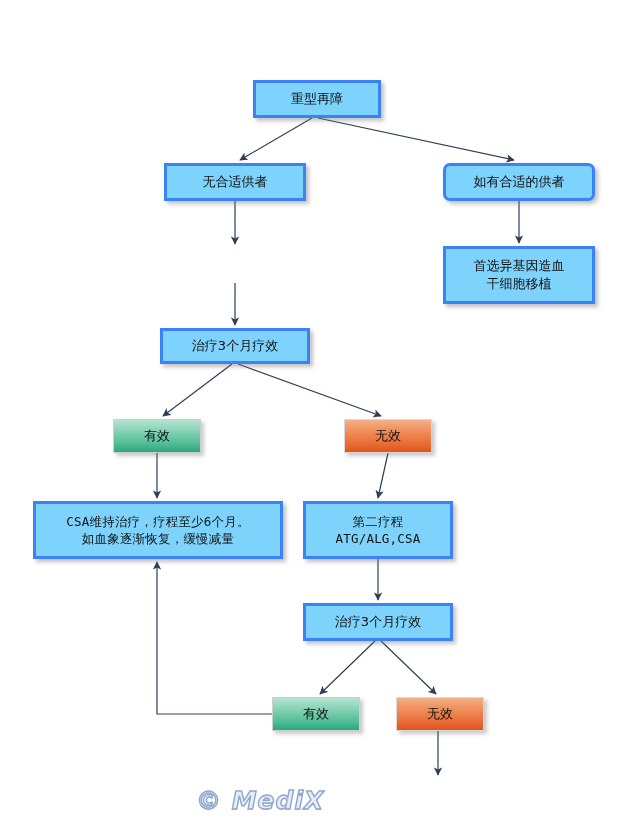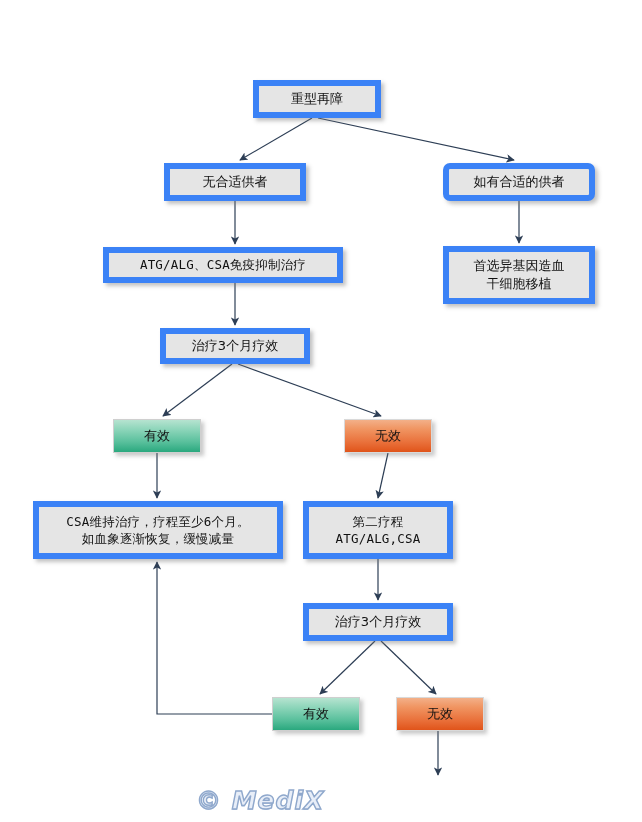--- a/index.html
+++ b/index.html
@@ -51,22 +51,22 @@
     box-sizing: border-box;
     display: flex;
     align-items: center;
     justify-content: center;
     text-align: center;
     z-index: 3;
     line-height: 1.38;
   }
 
   .node-plain {
-    background: #e5e5e5;
-    border: 6px solid #3b82f6;
+    background: #7dd3fc;
+    border: 3px solid #3b82f6;
     box-shadow: 3px 3px 4px rgba(120,120,120,0.45);
     font-family: "DejaVu Sans", "Liberation Sans", sans-serif;
     font-size: 13px;
     color: #111111;
   }
 
   .node-mono {
     font-family: "DejaVu Sans Mono", "Liberation Mono", monospace;
     font-size: 12.5px;
     letter-spacing: 0.2px;
@@ -162,23 +162,20 @@
   </div>
 
   <div class="node node-plain" style="left:164px; top:163px; width:142px; height:38px;">
     <span class="node-label">无合适供者</span>
   </div>
 
   <div class="node node-plain" style="left:443px; top:163px; width:152px; height:38px;border-radius:7px;">
     <span class="node-label">如有合适的供者</span>
   </div>
 
-  <div class="node node-plain node-mono" style="left:103px; top:247px; width:240px; height:36px;">
-    <span class="node-label">ATG/ALG、CSA免疫抑制治疗</span>
-  </div>
 
   <div class="node node-plain" style="left:443px; top:246px; width:152px; height:58px;">
     <span class="node-label">首选异基因造血
 干细胞移植</span>
   </div>
 
   <div class="node node-plain" style="left:160px; top:328px; width:150px; height:36px;">
     <span class="node-label">治疗3个月疗效</span>
   </div>
 

